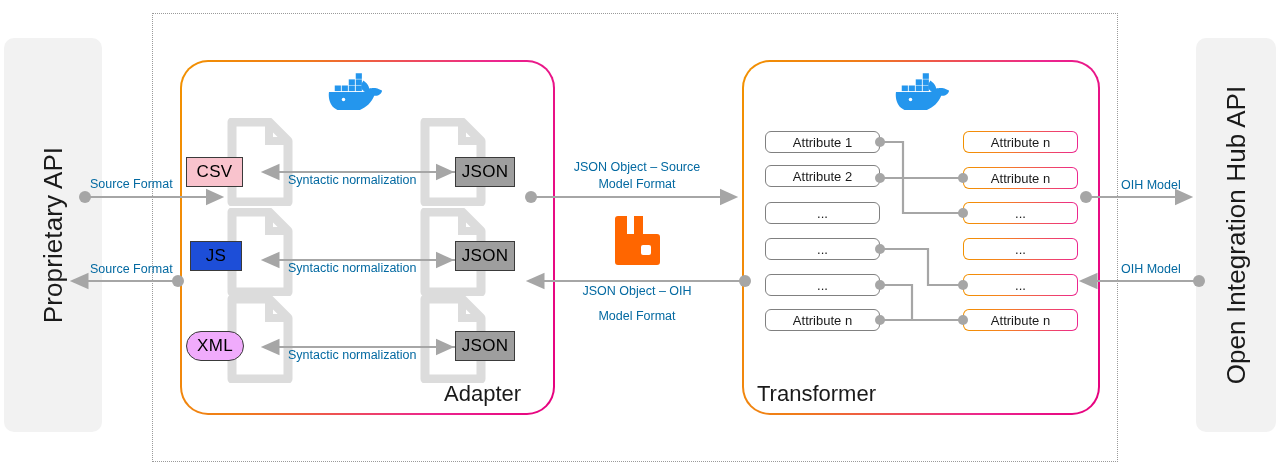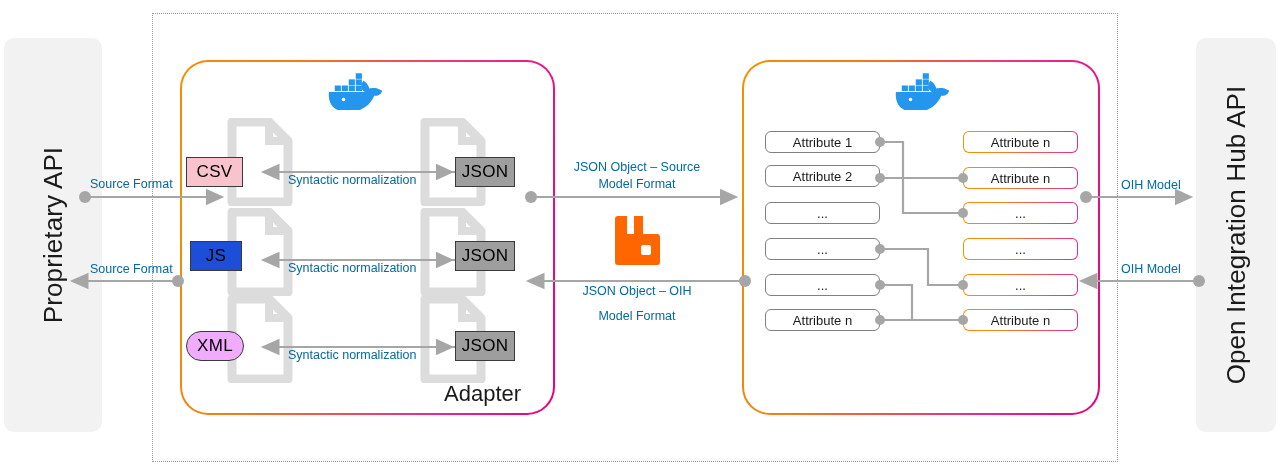--- a/index.html
+++ b/index.html
@@ -144,20 +144,21 @@
   </div>
 
   <div class="module" id="adapter-module">
     <div class="inner"></div>
   </div>
   <div class="module-label" id="adapter-label">Adapter</div>
 
   <div class="module" id="transformer-module">
     <div class="inner"></div>
   </div>
+  <div class="module-label" id="transformer-label">Transformer</div>
 
   <div class="docker" id="docker-adapter">
     <svg viewBox="0 0 64 48" width="56" height="42">
       <g fill="#2496ed">
         <rect x="18" y="20" width="7" height="6.4"></rect>
           <rect x="26" y="20" width="7" height="6.4"></rect>
         <rect x="34" y="20" width="7" height="6.4"></rect>
           <rect x="26" y="13" width="7" height="6.4"></rect>
         <rect x="34" y="13" width="7" height="6.4"></rect>
           <rect x="34" y="6" width="7" height="6.4"></rect>

